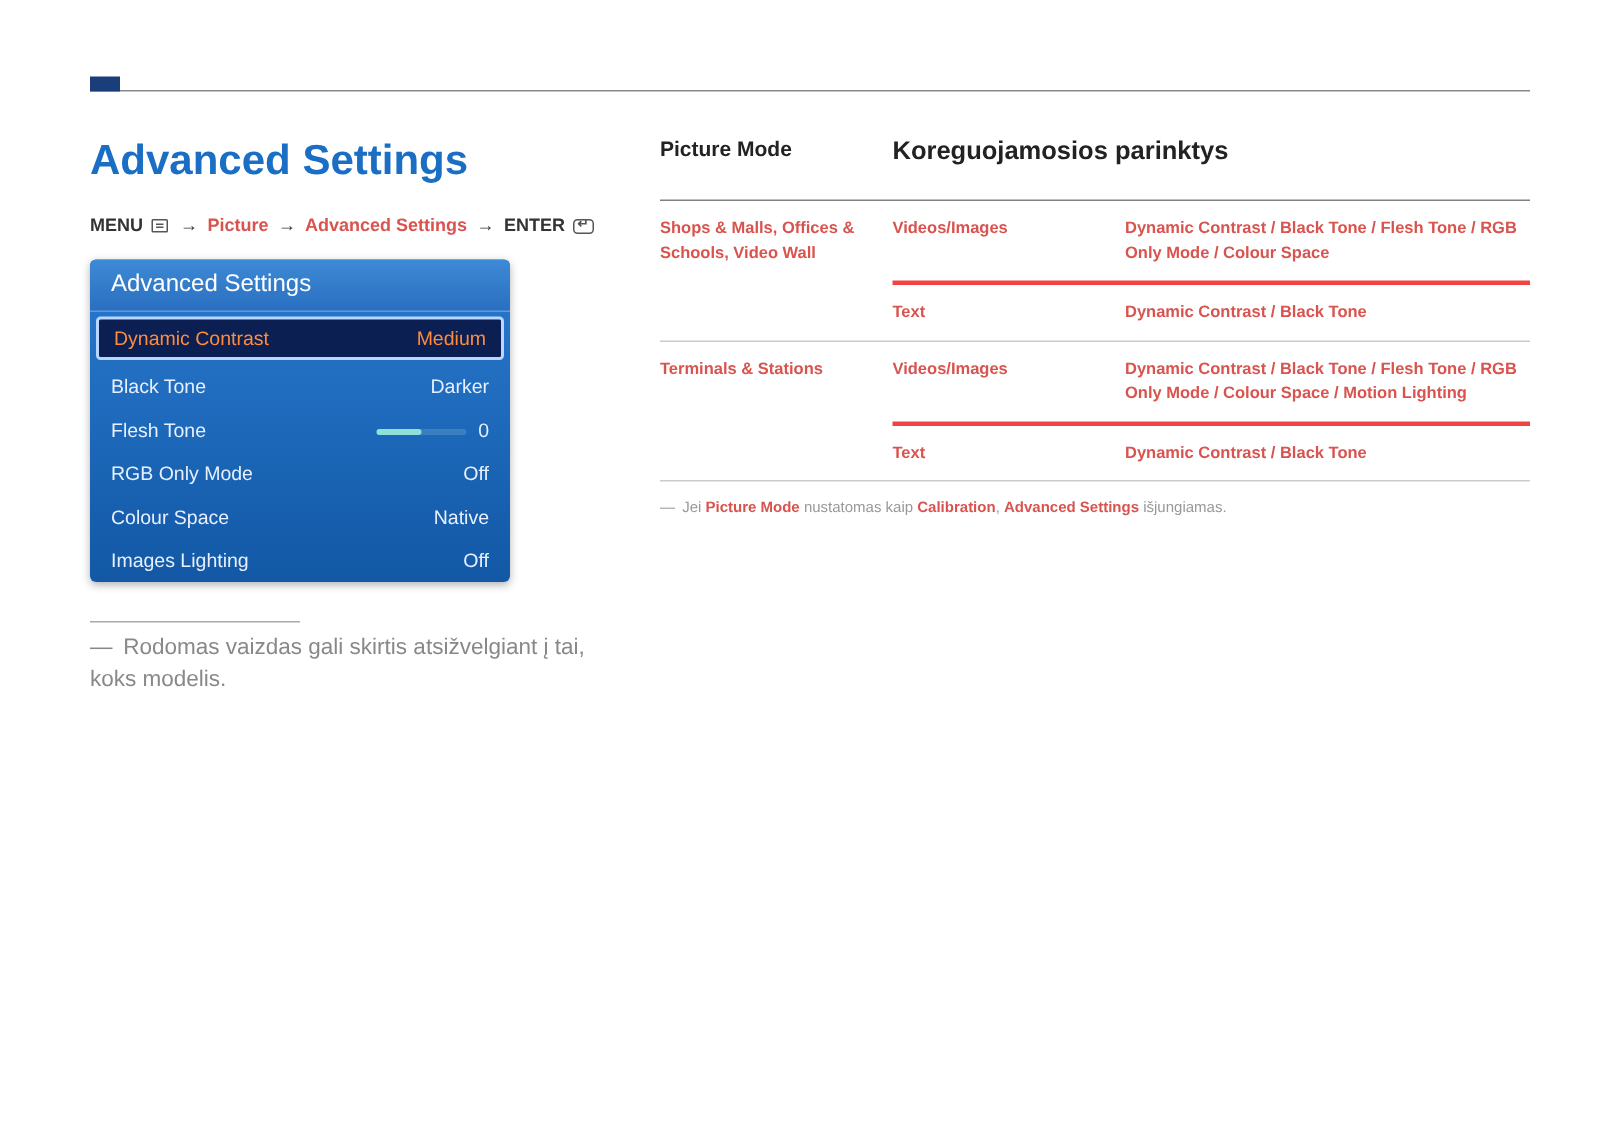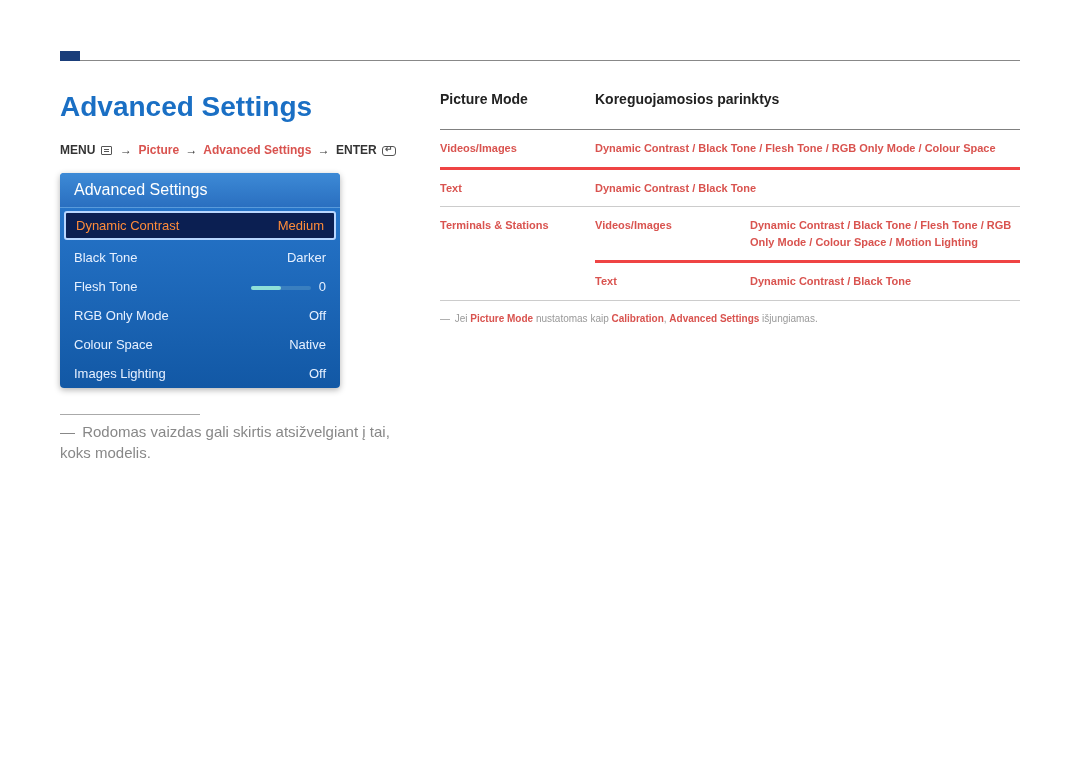--- a/index.html
+++ b/index.html
@@ -157,21 +157,21 @@
     width: 100%;
     font-size: 12px;
   }
   .tbl-head {
     display: flex;
     border-bottom: 1px solid #808080;
     padding-bottom: 22px;
   }
   .th1 { width: 155px; font-weight: 700; color: #222; font-size: 14px; }
   .th2 { width: 155px; font-weight: 700; color: #222; font-size: 14px; }
-  .th3 { flex: 1; font-weight: 700; color: #222; font-size: 14px; }
+  .th3 { flex: 1; font-weight: 700; color: #222; font-size: 17px; }
 
   .tbl-body .trow {
     display: flex;
     border-bottom: 1px solid #ccc;
   }
   .td1 { width: 155px; padding: 10px 8px 10px 0; }
   .td23 { flex: 1; }
   .subrow {
     display: flex;
     border-bottom: 3px solid #ef4444;
@@ -261,20 +261,21 @@
     </div>
 
     <div class="right-col">
       <div class="tbl">
         <div class="tbl-head">
           <div class="th1">Picture Mode</div>
           <div class="th3">Koreguojamosios parinktys</div>
         </div>
         <div class="tbl-body" id="tbl-body">
             <div class="trow">
+              <div class="td1 orange">Shops &amp; Malls, Offices &amp; Schools, Video Wall</div>
               <div class="td23">
                 <div class="subrow">
                   <div class="td2 orange">Videos/Images</div>
                   <div class="td3 orange">Dynamic Contrast / Black Tone / Flesh Tone / RGB Only Mode / Colour Space</div>
                 </div>
                 <div class="subrow">
                   <div class="td2 orange">Text</div>
                   <div class="td3 orange">Dynamic Contrast / Black Tone</div>
                 </div>
               </div>

